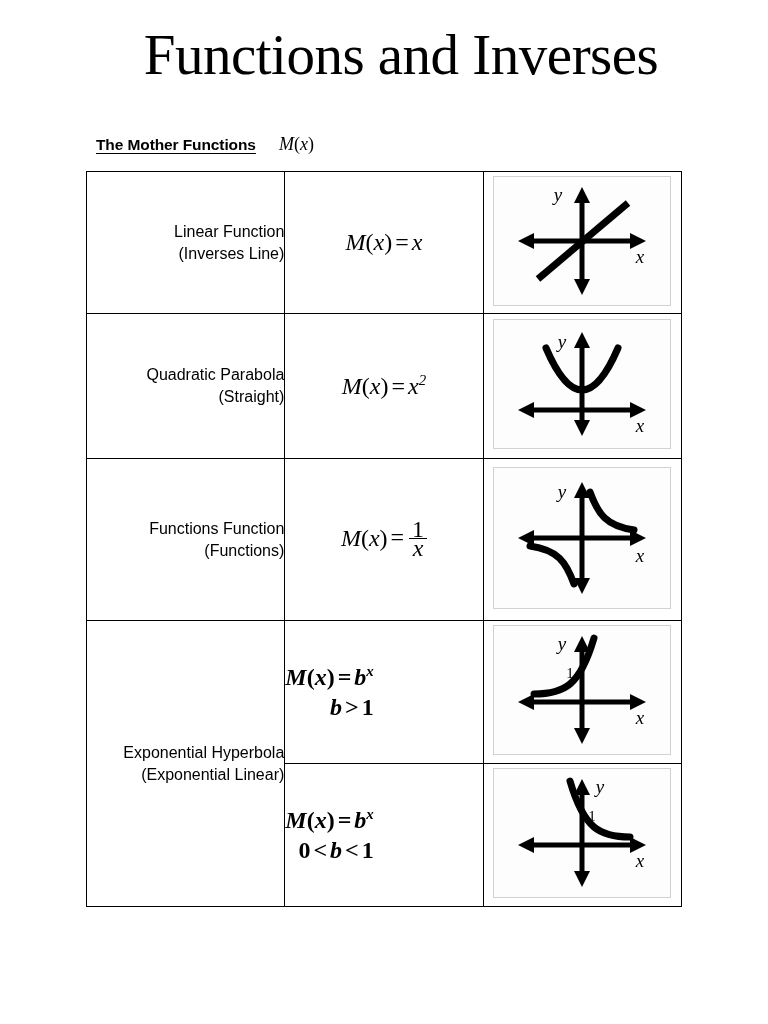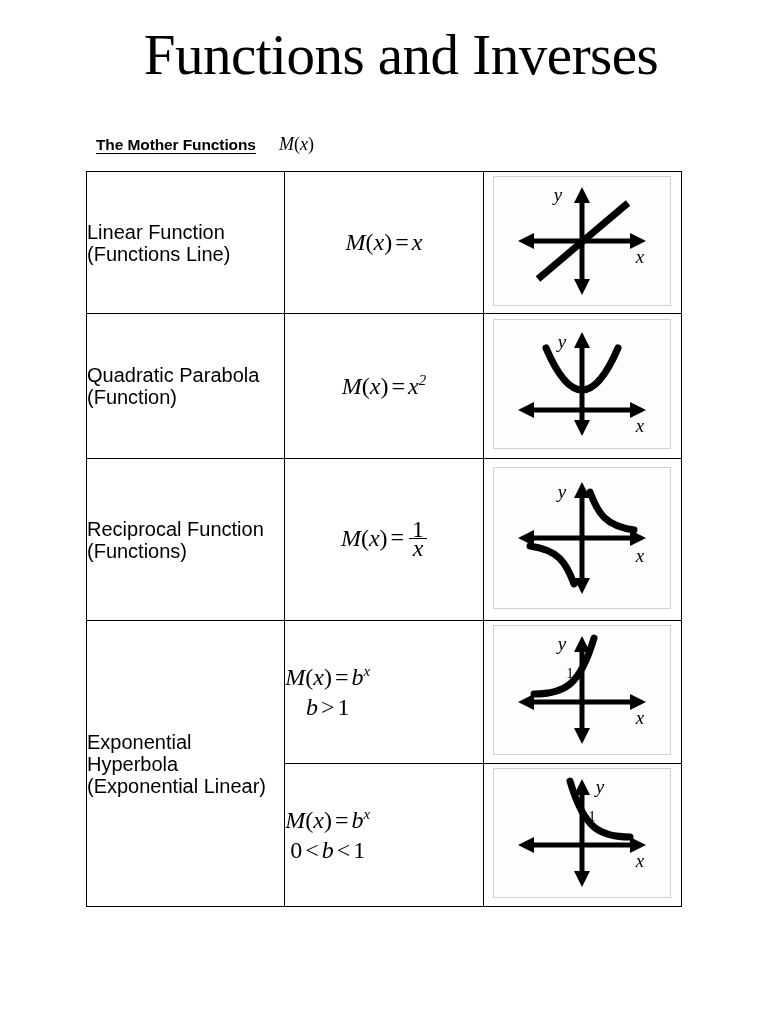--- a/index.html
+++ b/index.html
@@ -73,23 +73,23 @@
   #functions-table td {
     border: 1px solid #000000;
     padding: 0;
     vertical-align: middle;
   }
   .col-name  { width: 198px; }
   .col-rule  { width: 198px; }
   .col-graph { width: 198px; }
 
   .cell-name {
-    text-align: left;
+    text-align: right;
     font-family: "Liberation Sans", sans-serif;
-    font-size: 20px;
+    font-size: 16px;
     line-height: 22px;
     padding: 6px 8px;
   }
   .cell-rule {
     text-align: center;
     padding: 6px 8px;
   }
   .cell-rule.left-align {
     text-align: left;
     padding-left: 42px;
@@ -112,21 +112,21 @@
   .math .num {
     font-style: normal;
   }
   .math .op { margin: 0 3px; }
   .math sup {
     font-size: 0.62em;
     font-style: italic;
     vertical-align: super;
     line-height: 0;
   }
-  .math-line { display: block; text-align: center; line-height: 30px; }
+  .math-line { display: block; text-align: right; line-height: 30px; font-weight: bold; }
 
   
   .frac {
     display: inline-block;
     vertical-align: middle;
     text-align: center;
     position: relative;
     top: -1px;
     margin-left: 2px;
   }
@@ -182,21 +182,21 @@
   <colgroup>
     <col class="col-name">
     <col class="col-rule">
     <col class="col-graph">
   </colgroup>
   <tbody>
 
     <tr style="height:142px;">
       <td class="cell-name">
         <div>Linear Function</div>
-        <div>(Functions Line)</div>
+        <div>(Inverses Line)</div>
       </td>
       <td class="cell-rule">
         <span class="math"><span>M</span><span class="paren">(</span><span>x</span><span class="paren">)</span><span class="op">=</span><span>x</span></span>
       </td>
       <td class="cell-graph">
         <span class="graph-fig">
           <svg width="176" height="128" viewBox="0 0 176 128">
             <g stroke="#000" stroke-width="5" fill="#000">
               <line x1="30" y1="64" x2="146" y2="64"></line>
               <line x1="88" y1="18" x2="88" y2="112"></line>
@@ -209,21 +209,21 @@
             <text class="axis-label" x="64" y="24" text-anchor="middle">y</text>
             <text class="axis-label" x="146" y="86" text-anchor="middle">x</text>
           </svg>
         </span>
       </td>
     </tr>
 
     <tr style="height:145px;">
       <td class="cell-name">
         <div>Quadratic Parabola</div>
-        <div>(Function)</div>
+        <div>(Straight)</div>
       </td>
       <td class="cell-rule">
         <span class="math"><span>M</span><span class="paren">(</span><span>x</span><span class="paren">)</span><span class="op">=</span><span>x</span><sup>2</sup></span>
       </td>
       <td class="cell-graph">
         <span class="graph-fig">
           <svg width="176" height="128" viewBox="0 0 176 128">
             <g stroke="#000" stroke-width="5" fill="#000">
               <line x1="30" y1="90" x2="146" y2="90"></line>
               <line x1="88" y1="20" x2="88" y2="110"></line>
@@ -235,21 +235,21 @@
             <path d="M 52 28 Q 88 112 124 28" fill="none" stroke="#000" stroke-width="7" stroke-linecap="round"></path>
             <text class="axis-label" x="68" y="28" text-anchor="middle">y</text>
             <text class="axis-label" x="146" y="112" text-anchor="middle">x</text>
           </svg>
         </span>
       </td>
     </tr>
 
     <tr style="height:162px;">
       <td class="cell-name">
-        <div>Reciprocal Function</div>
+        <div>Functions Function</div>
         <div>(Functions)</div>
       </td>
       <td class="cell-rule">
         <span class="math"><span>M</span><span class="paren">(</span><span>x</span><span class="paren">)</span><span class="op">=</span><span class="frac"><span class="numer">1</span><span class="bar"></span><span class="denom">x</span></span></span>
       </td>
       <td class="cell-graph">
         <span class="graph-fig">
           <svg width="176" height="140" viewBox="0 0 176 140">
             <g stroke="#000" stroke-width="5" fill="#000">
               <line x1="30" y1="70" x2="146" y2="70"></line>

